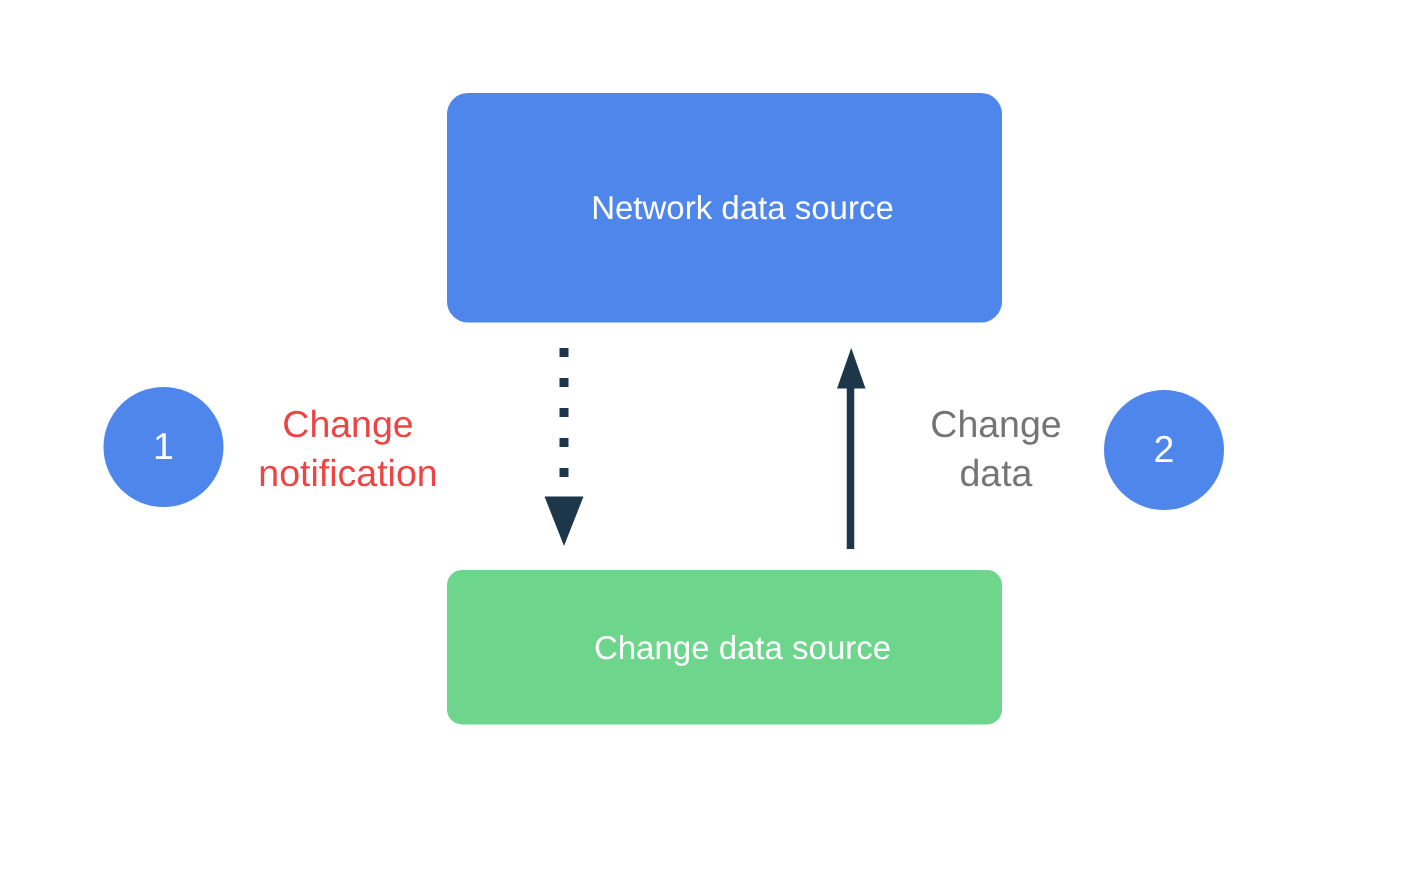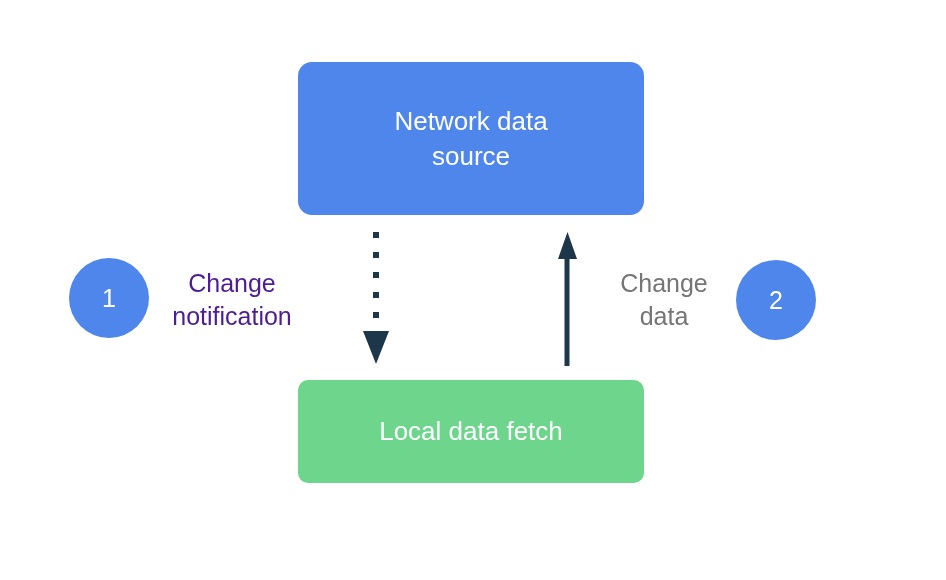--- a/index.html
+++ b/index.html
@@ -15,23 +15,24 @@
     background: #ffffff;
     overflow: hidden;
   }
   .node {
     position: absolute;
     display: flex;
     align-items: center;
     justify-content: center;
     text-align: center;
     color: #ffffff;
-    font-size: 26px;
+    font-size: 22px;
     line-height: 35px;
     font-weight: 400;
+    padding-left: 24px;
   }
   .node-network {
     left: 298px;
     top: 62px;
     width: 346px;
     height: 153px;
     border-radius: 14px;
   }
   .node-local {
     left: 298px;
@@ -78,39 +79,39 @@
 </head>
 <body>
 
 <div class="canvas">
 
   <div class="node node-network" style="background-color: rgb(78, 134, 236);">
     <span class="node-label">Network data source</span>
   </div>
 
   <div class="node node-local" style="background-color: rgb(110, 214, 140);">
-    <span class="node-label">Local data fetch</span>
+    <span class="node-label">Change data source</span>
   </div>
 
   <svg class="arrows-layer" width="946" height="580" viewBox="0 0 946 580" xmlns="http://www.w3.org/2000/svg">
 
     <g>
       <line x1="376" y1="232" x2="376" y2="330" stroke-width="6" stroke-dasharray="6 14" stroke="#1d3649"></line>
       <polygon points="363,331 389,331 376,364" fill="#1d3649"></polygon>
     </g>
 
     <g>
       <line x1="567" y1="366" x2="567" y2="256" stroke-width="5" stroke="#1d3649"></line>
       <polygon points="558,259 577,259 567.5,232" fill="#1d3649"></polygon>
     </g>
   </svg>
 
   <div class="badge badge-1" style="background-color: rgb(78, 134, 236);">
     <span>1</span>
   </div>
-  <div class="step-label step-label-1" style="color: #4c1d95;">Change notification</div>
+  <div class="step-label step-label-1" style="color: #ef4444;">Change notification</div>
 
   <div class="badge badge-2" style="background-color: rgb(78, 134, 236);">
     <span>2</span>
   </div>
   <div class="step-label step-label-2" style="color: rgb(117, 117, 117);">Change data</div>
 
 </div>
 
 </body></html>

